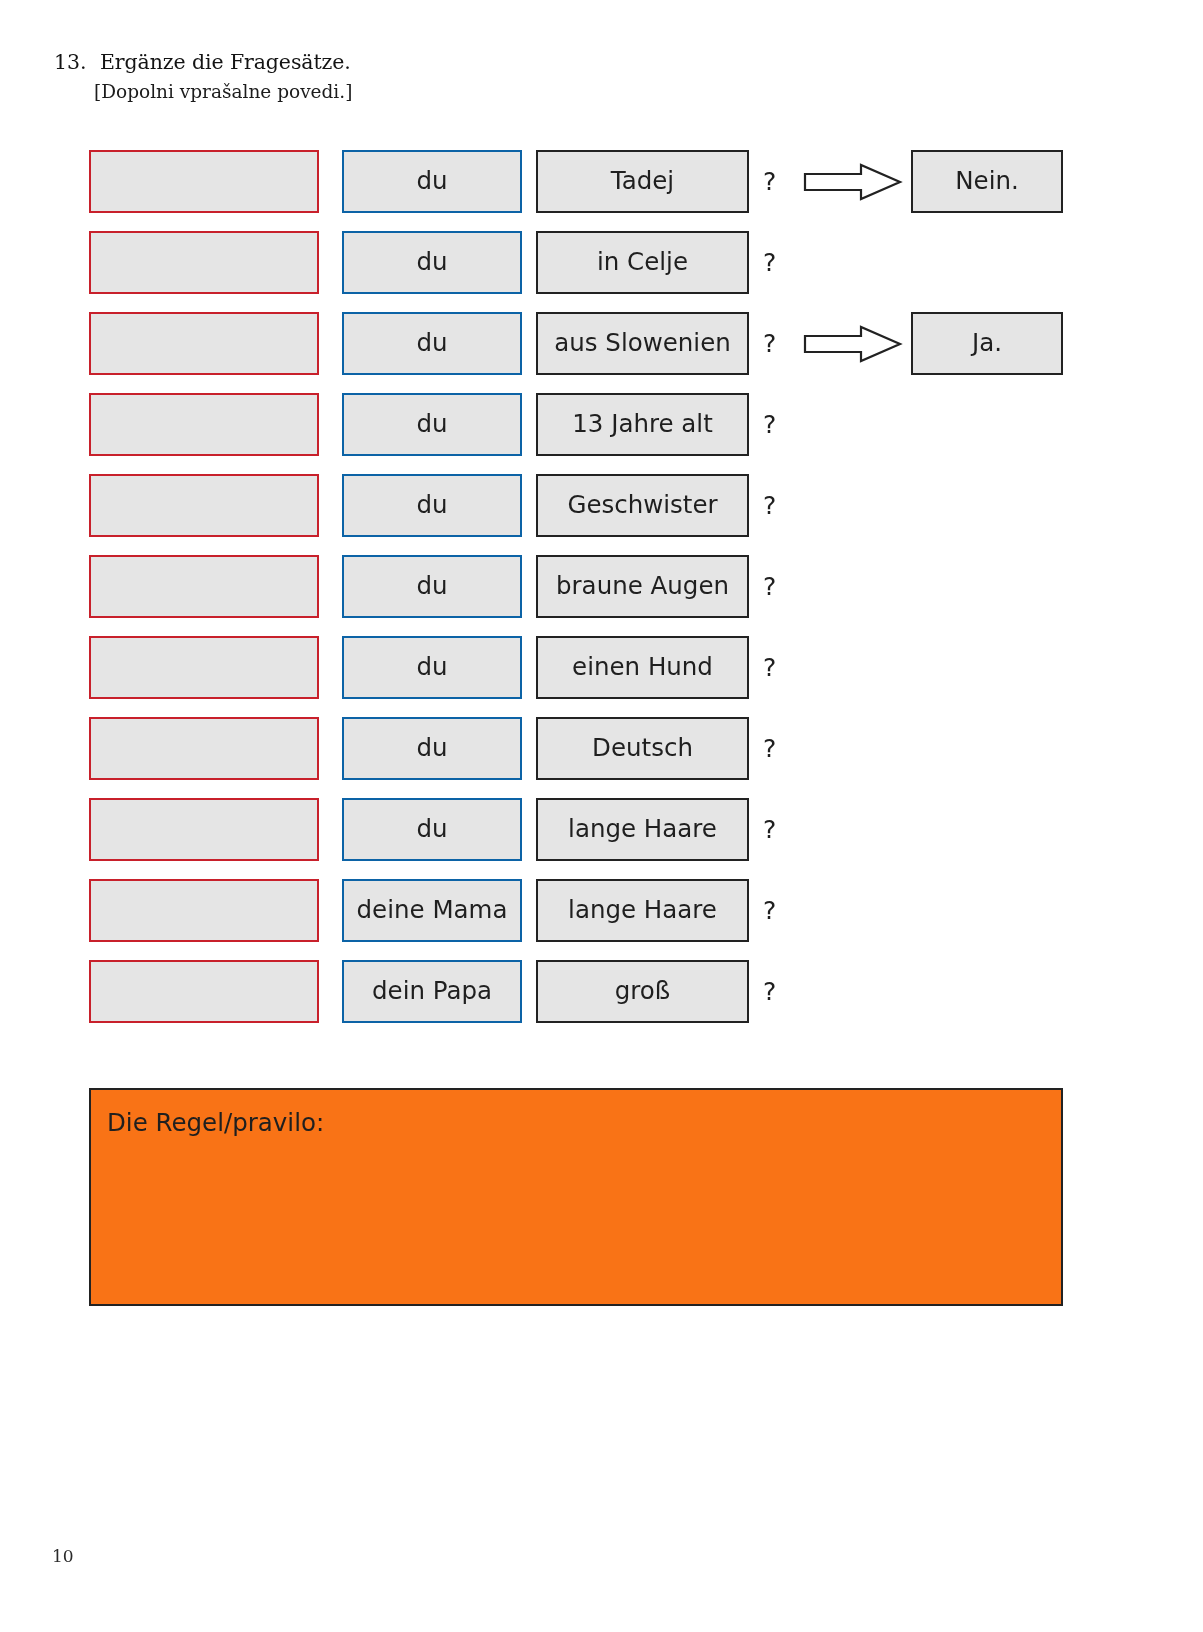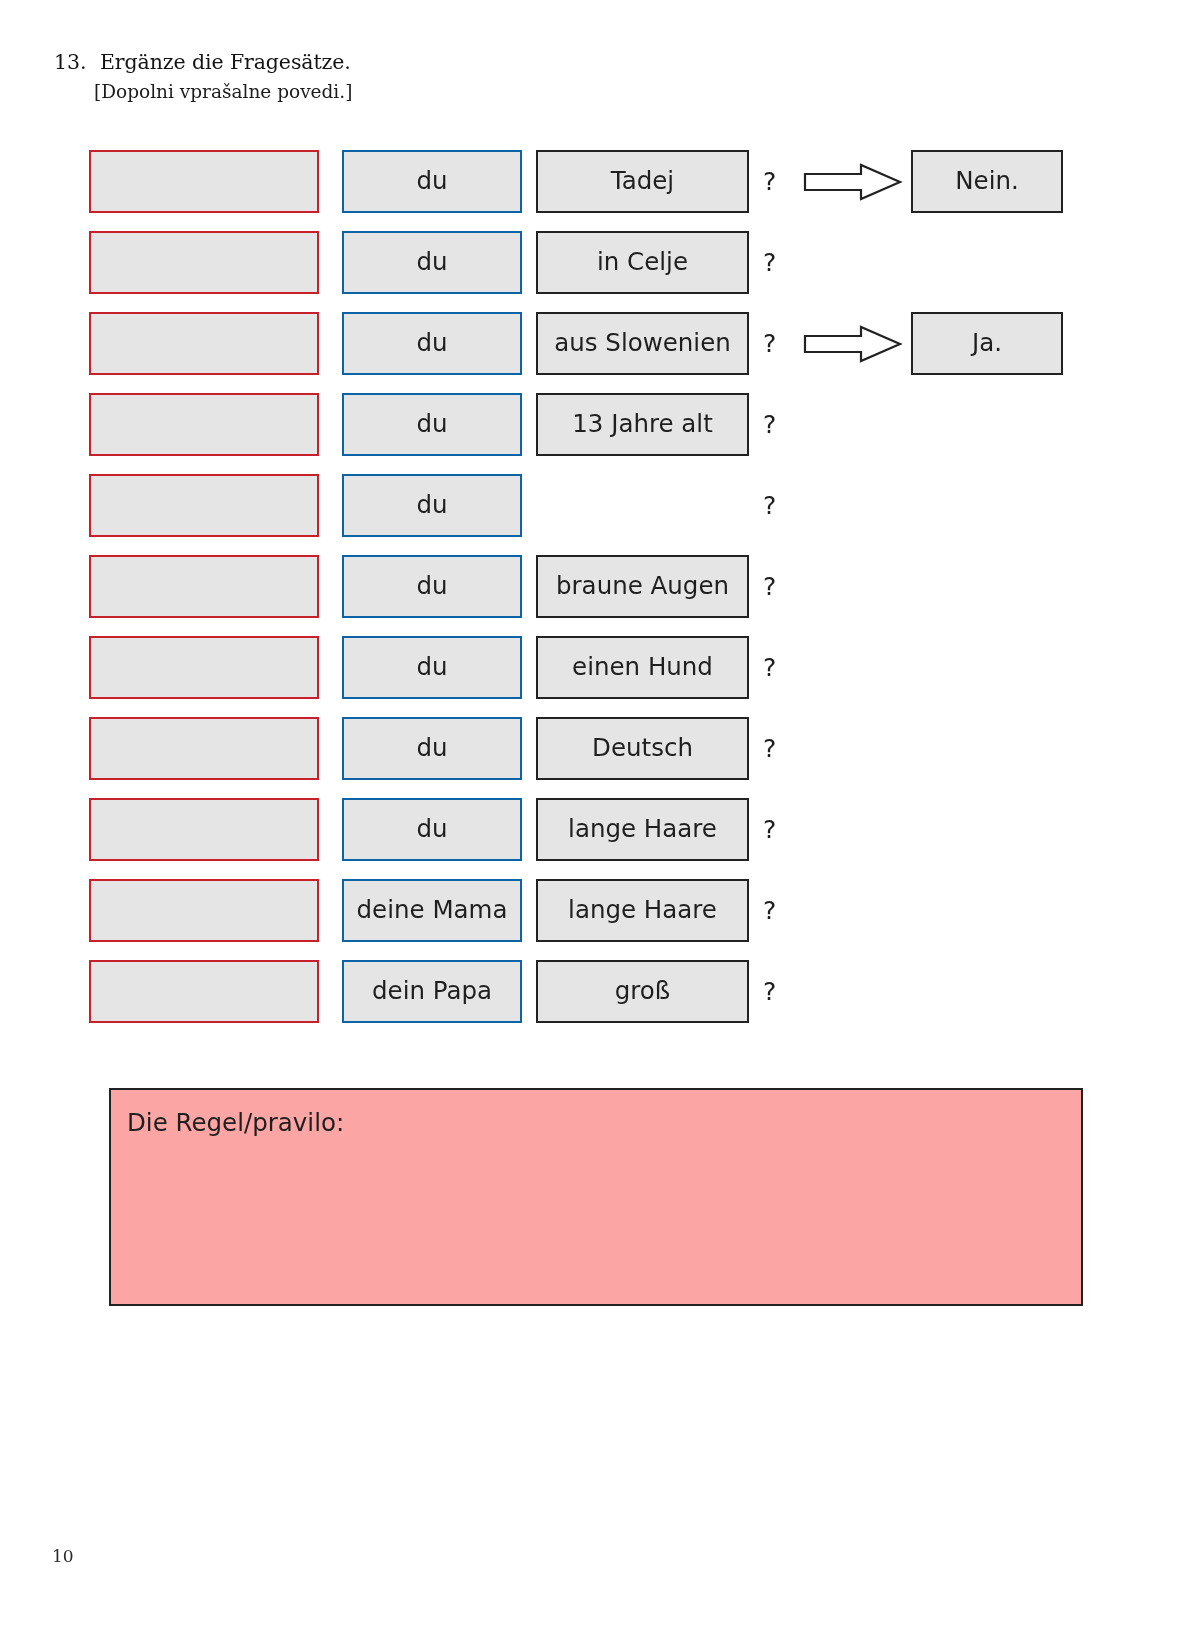--- a/index.html
+++ b/index.html
@@ -129,22 +129,21 @@
 
   
   #rule-box {
     position: absolute;
     left: 89px;
     top: 1088px;
     width: 974px;
     height: 218px;
     box-sizing: border-box;
     border: 2.4px solid #222222;
-    background: #fca5a5;
-    margin-left: 20px;
+    background: #f97316;
   }
   #rule-label {
     position: absolute;
     left: 16px;
     top: 18px;
     font-size: 24.5px;
     color: #1f1f1f;
     white-space: nowrap;
   }
 
@@ -202,20 +201,21 @@
     </div>
     <div class="q-row">
       <div class="cell cell-blank"></div>
       <div class="cell cell-subject">du</div>
       <div class="cell cell-complement">13 Jahre alt</div>
       <div class="qmark">?</div>
     </div>
     <div class="q-row">
       <div class="cell cell-blank"></div>
       <div class="cell cell-subject">du</div>
+      <div class="cell cell-complement">Geschwister</div>
       <div class="qmark">?</div>
     </div>
     <div class="q-row">
       <div class="cell cell-blank"></div>
       <div class="cell cell-subject">du</div>
       <div class="cell cell-complement">braune Augen</div>
       <div class="qmark">?</div>
     </div>
     <div class="q-row">
       <div class="cell cell-blank"></div>

